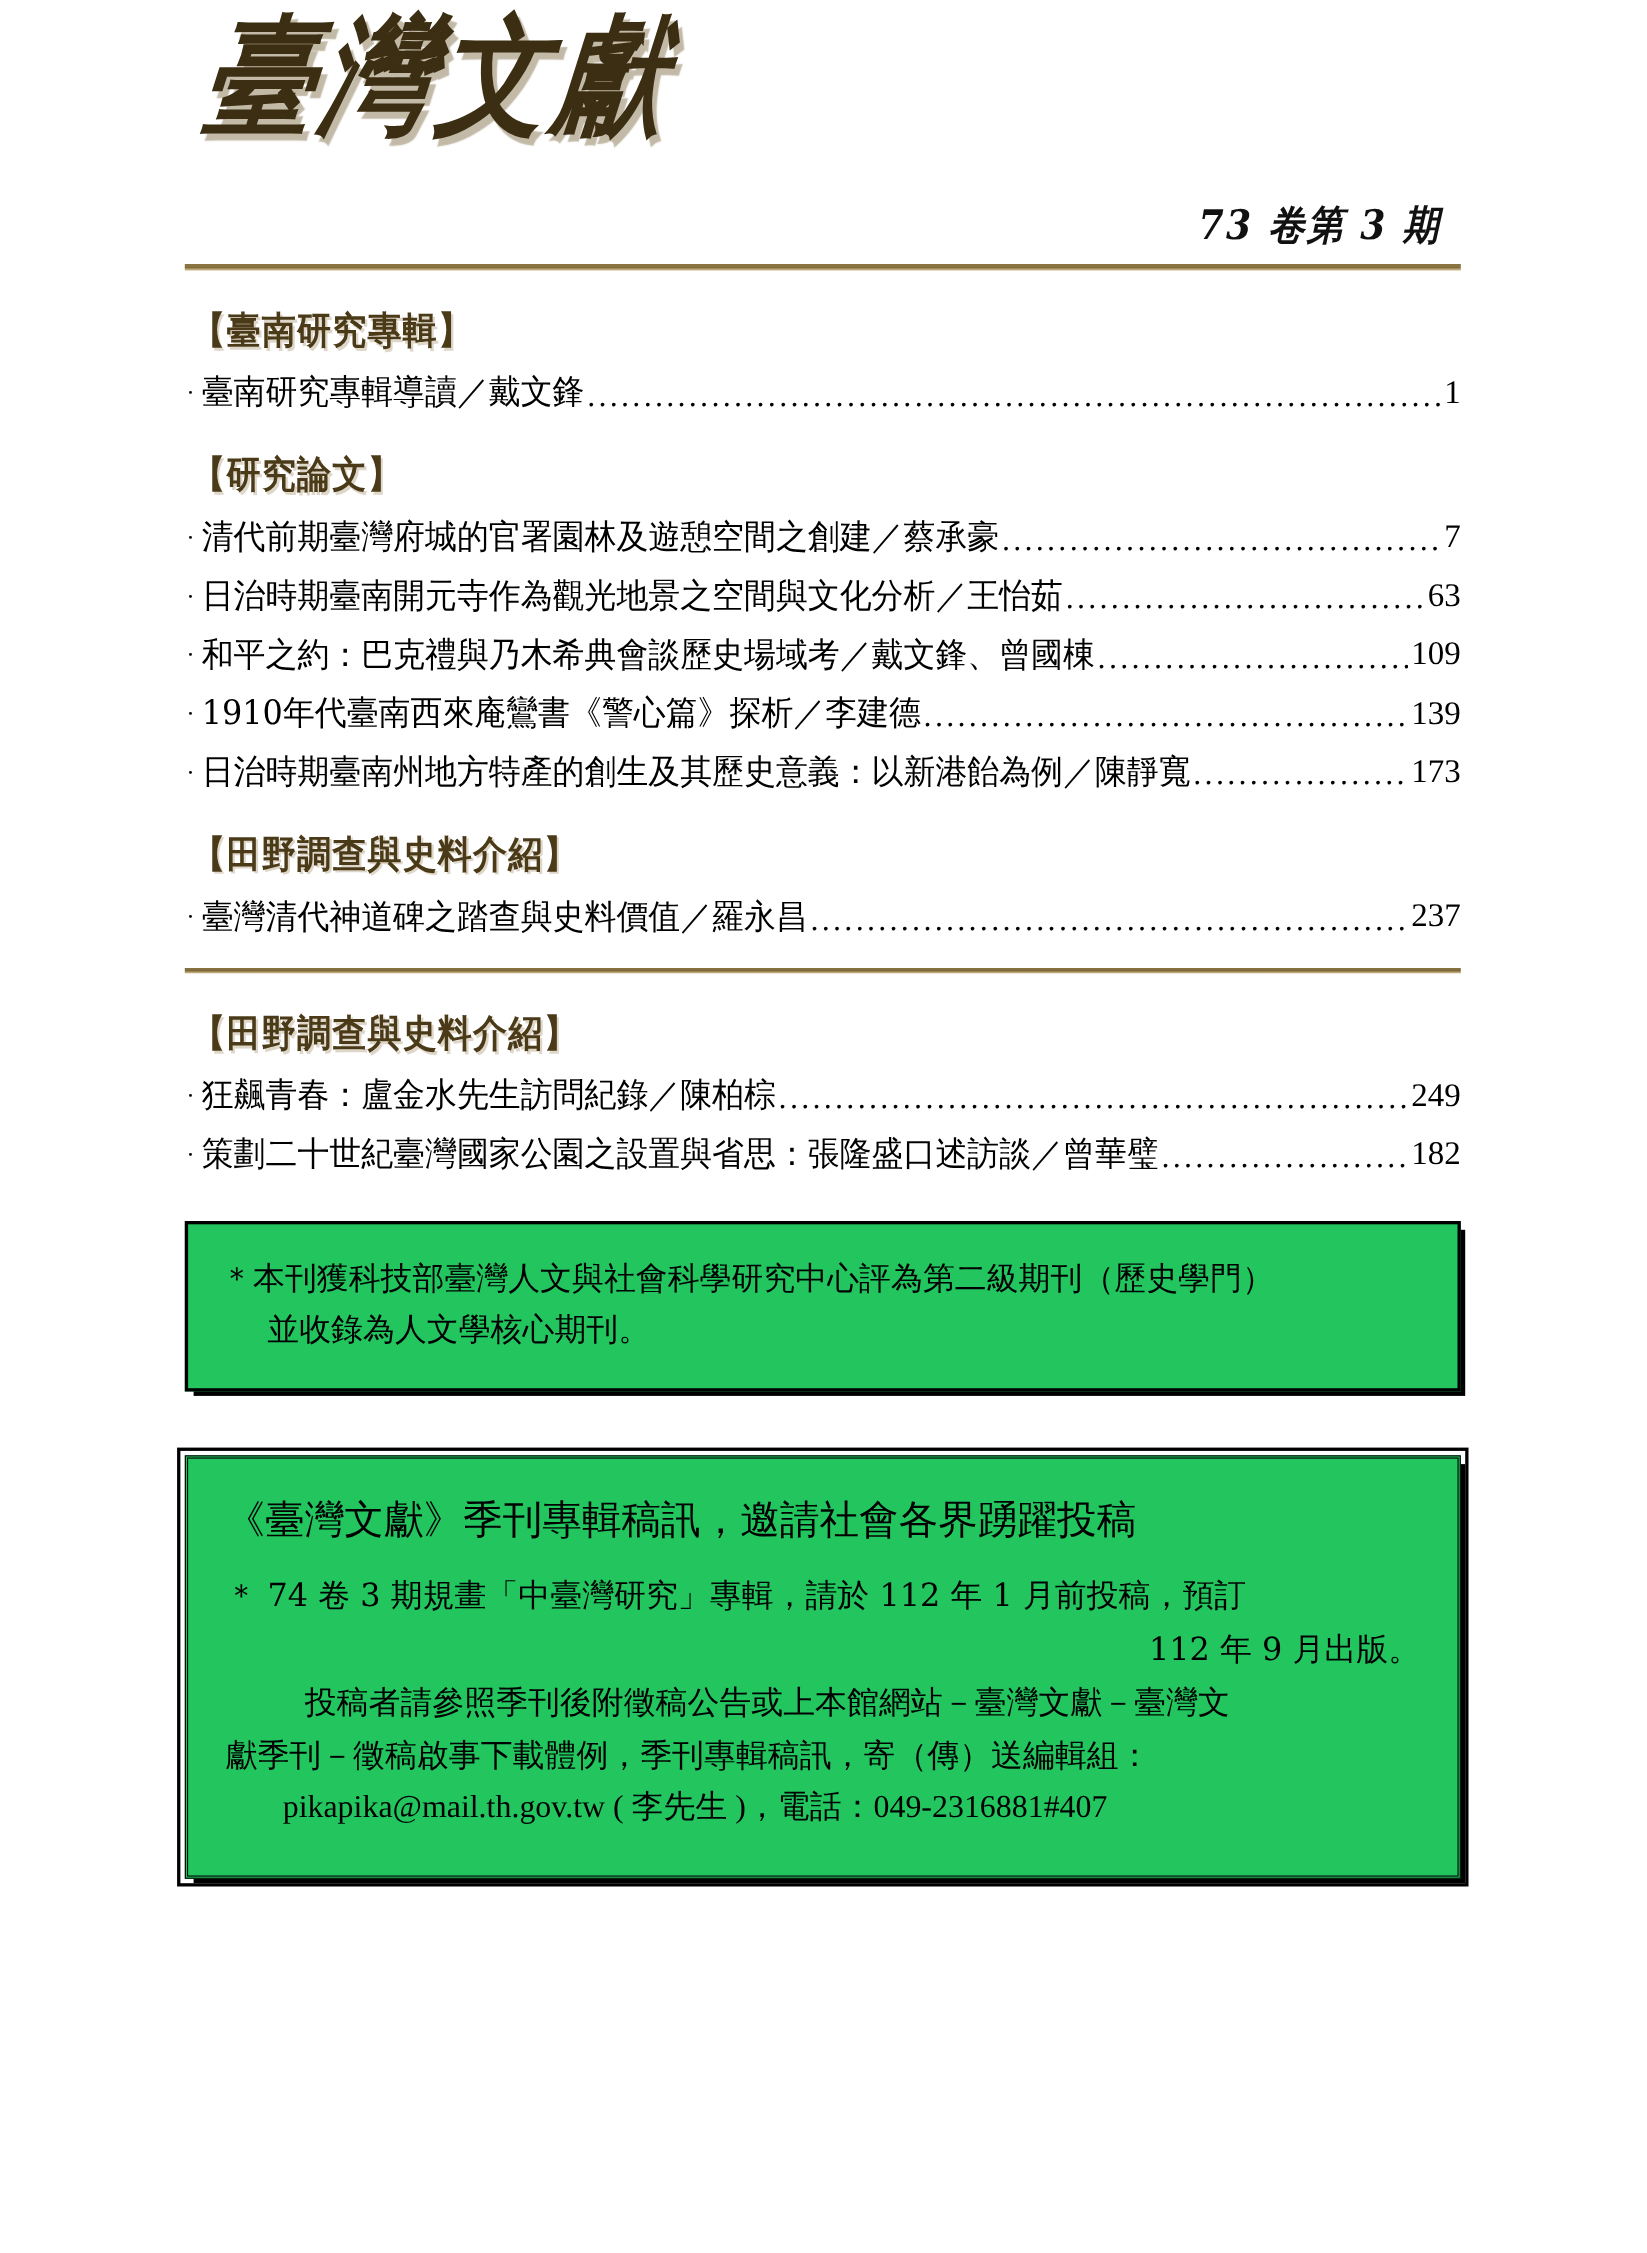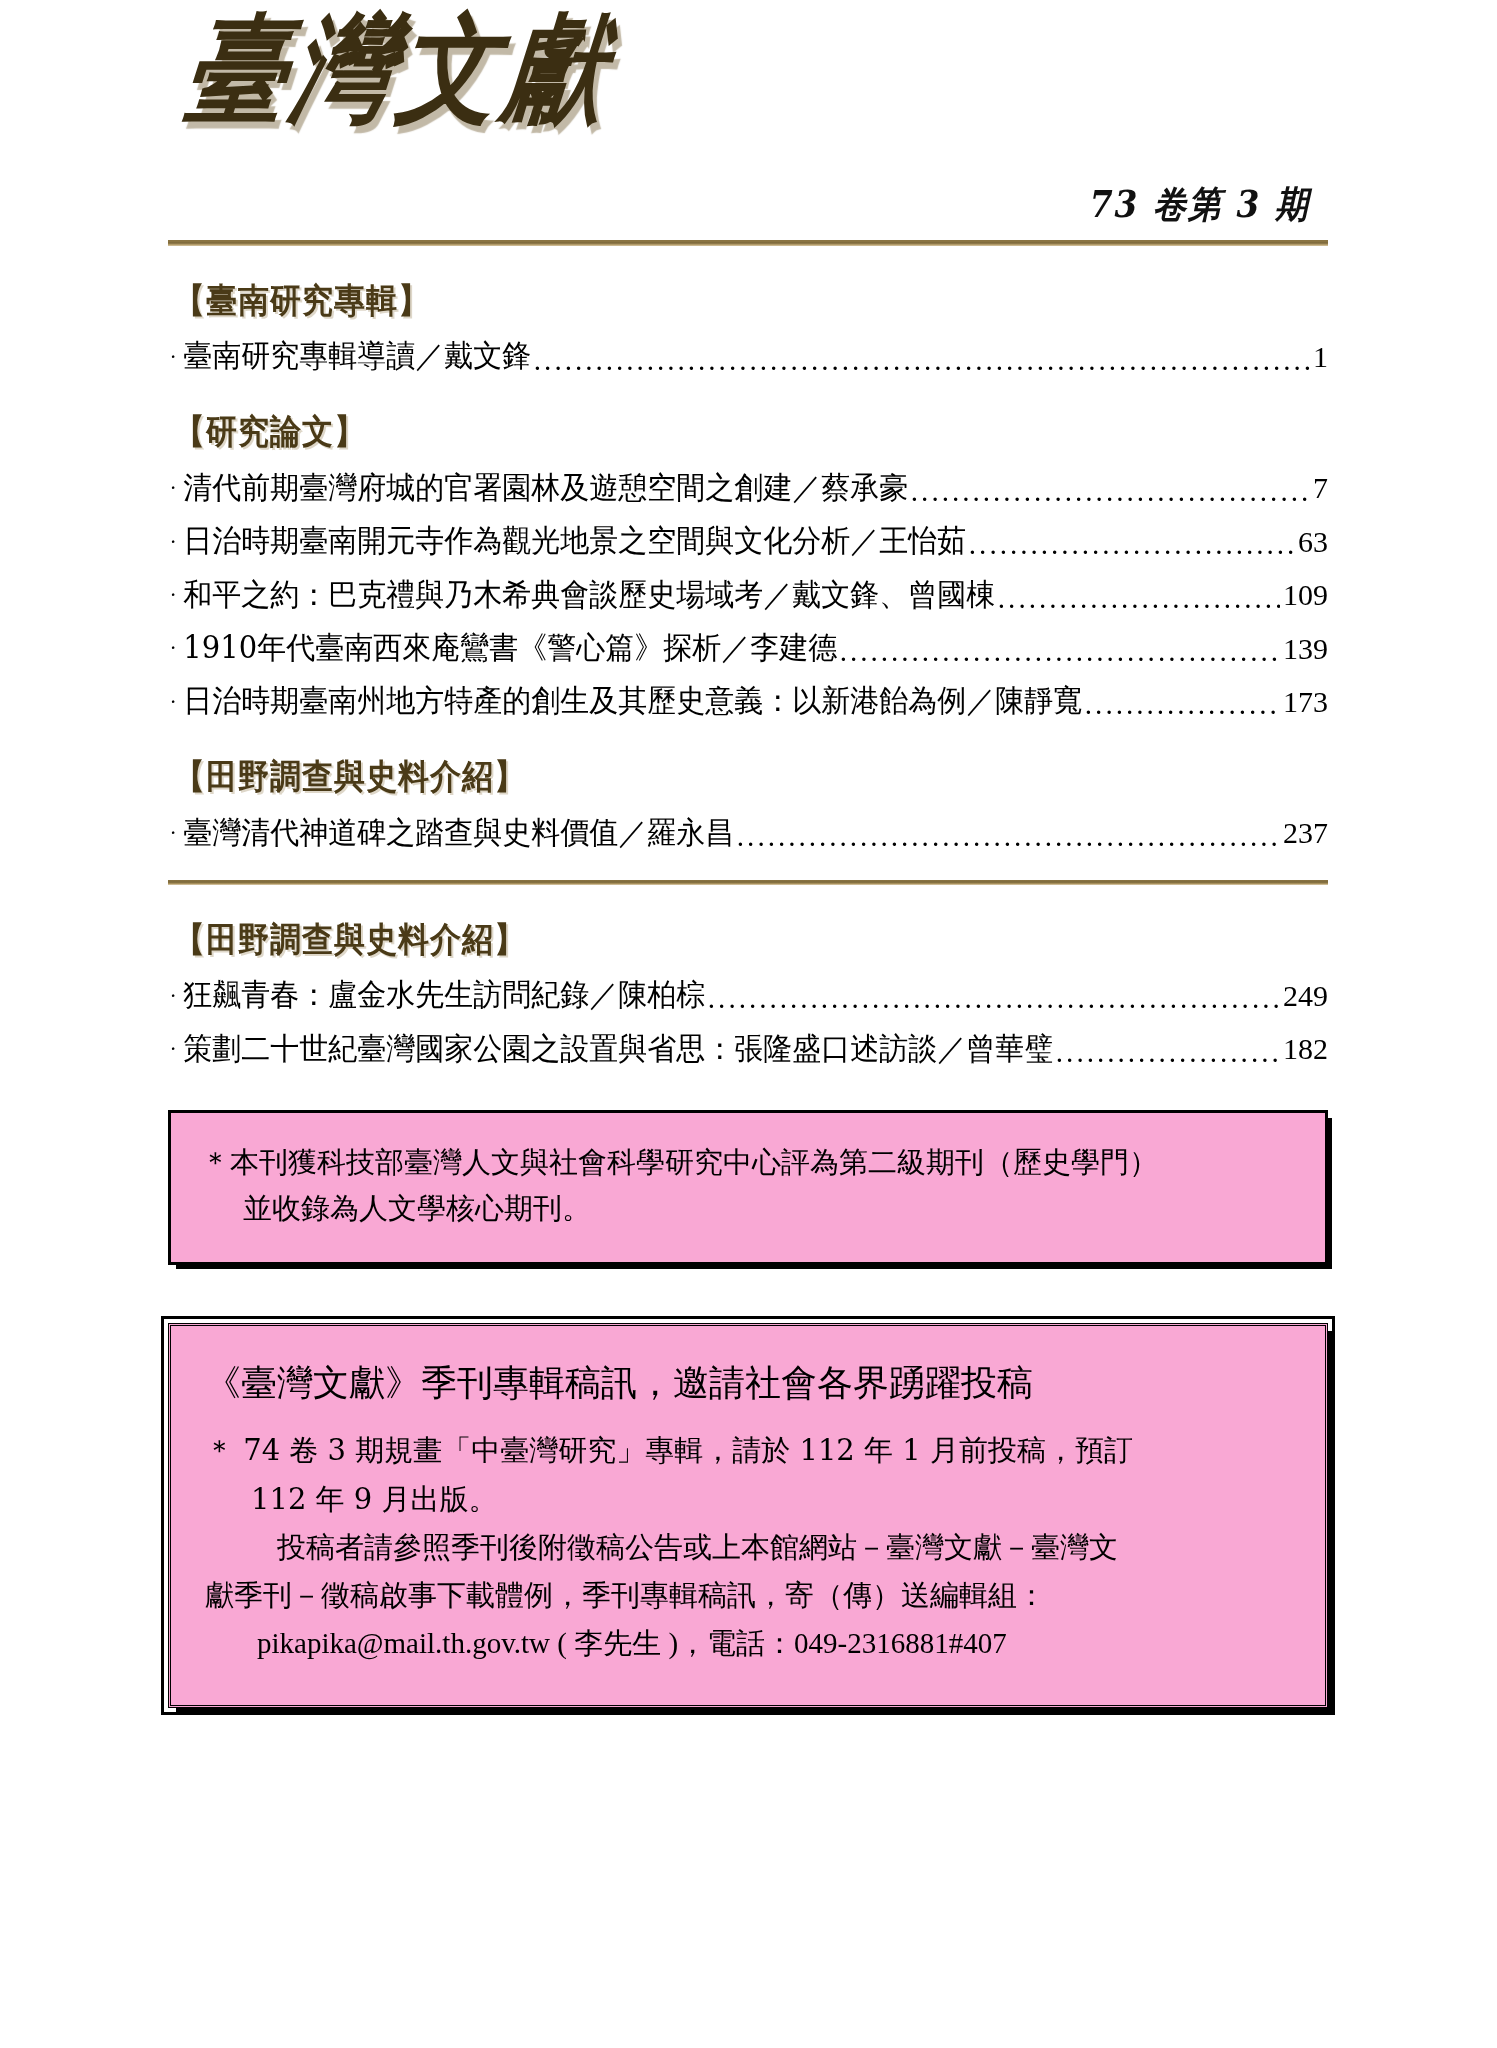--- a/index.html
+++ b/index.html
@@ -147,21 +147,21 @@
     padding-left: 1px;
   }
   .toc-item.tight .toc-leader { min-width: 4px; }
 
   
   .note-box {
     border: 3px solid #000;
     box-shadow: 6px 6px 0 -2px #000;
     padding: 26px 30px 30px 30px;
     margin-top: 40px;
-    background: #f9a8d4;
+    background: #22c55e;
   }
   .note-box.double {
     border: 3px double #000;
     outline: 3px solid #000;
     outline-offset: 4px;
     margin-top: 58px;
     padding: 30px 34px 38px 34px;
   }
   .note-line {
     font-family: "DejaVu Serif", "Liberation Serif", serif;
@@ -181,21 +181,21 @@
     color: #000;
     white-space: nowrap;
   }
   .callout-line {
     font-family: "DejaVu Serif", "Liberation Serif", serif;
     font-size: 29px;
     line-height: 1.66;
     color: #000;
     white-space: nowrap;
   }
-  .callout-line.ind { padding-left: 46px; }
+  .callout-line.ind { padding-left: 46px; text-align: right; }
   .callout-line.para { padding-left: 72px; }
   .callout-line.mail { padding-left: 52px; }
   .mono-ish {
     font-family: "Liberation Serif", "DejaVu Serif", serif;
   }
 </style>
 </head>
 <body>
 
 <div class="page">

